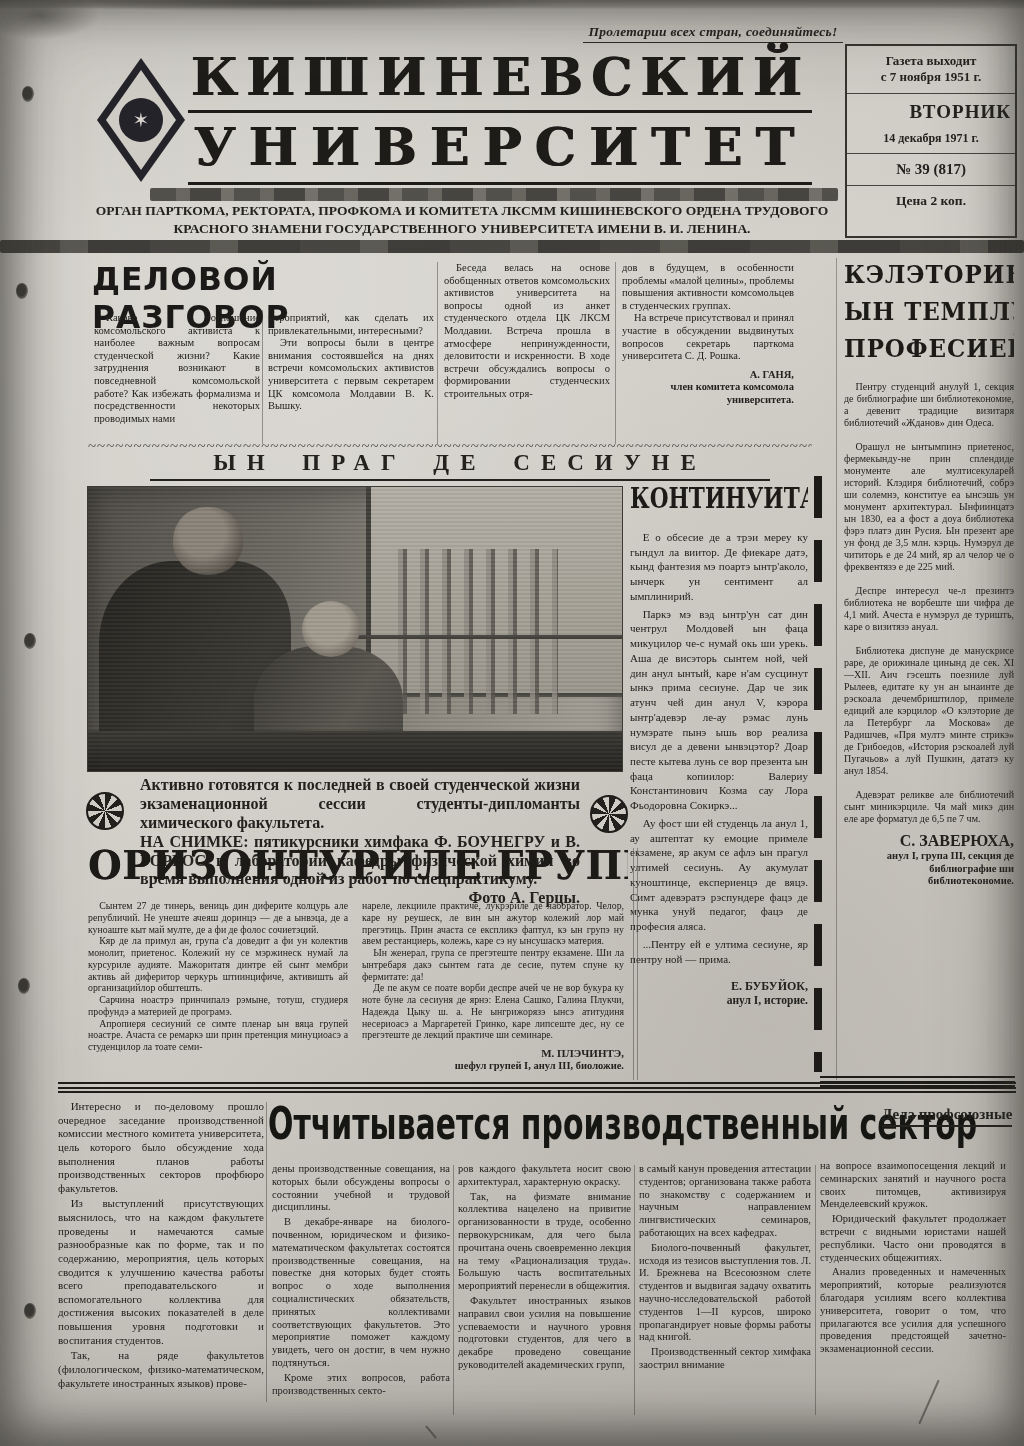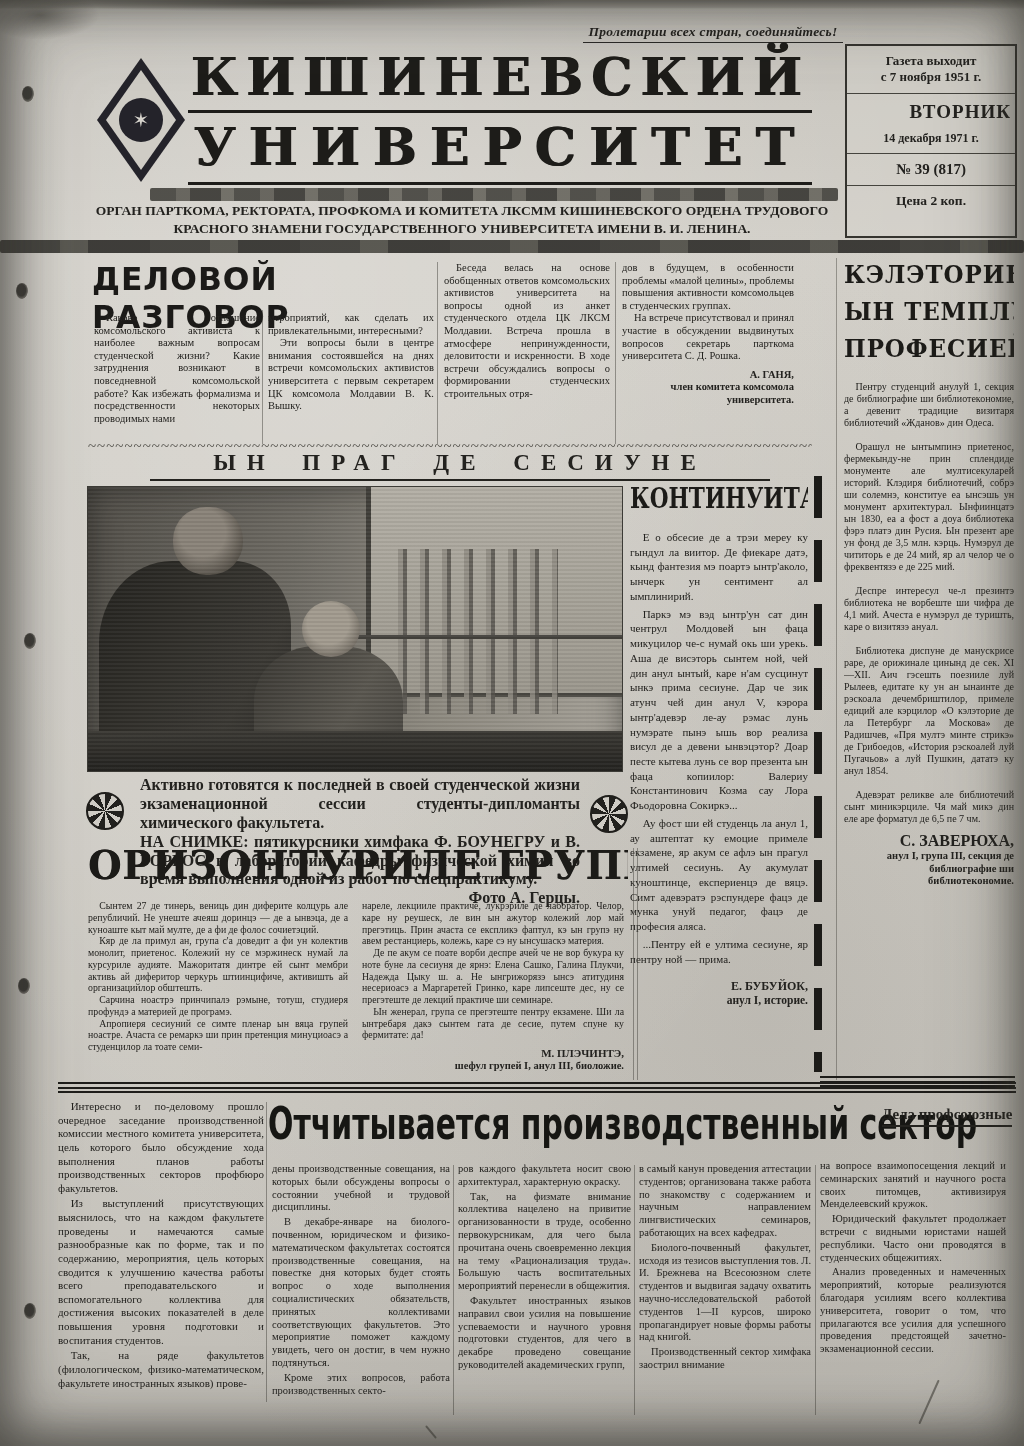--- a/index.html
+++ b/index.html
@@ -263,22 +263,22 @@
   <div id="orizonturile" class="art">
     <h2>ОРИЗОНТУРИЛЕ ГРУПЕЙ</h2>
     <div class="or-col" id="orc1">
       <p>Сынтем 27 де тинерь, вениць дин диферите колцурь але републичий. Не унеште ачеяш доринцэ — де а ынвэца, де а куноаште кыт май мулте, де а фи де фолос сочиетэций.</p>
       <p>Кяр де ла примул ан, група с'а доведит а фи ун колектив монолит, приетенос. Колежий ну се мэржинеск нумай ла курсуриле аудияте. Мажоритатя динтре ей сынт мембри активь ай диферитор черкурь штиинцифиче, активишть ай организацийлор обштешть.</p>
       <p>Сарчина ноастрэ принчипалэ рэмыне, тотуш, студиеря профундэ а материей де програмэ.</p>
       <p>Апропиеря сесиуний се симте пленар ын вяца групей ноастре. Ачаста се ремаркэ ши прин претенция минуциоасэ а студенцилор ла тоате семи-</p>
     </div>
     <div class="or-col" id="orc2">
       <p class="cont">нареле, лекцииле практиче, лукрэриле де лаборатор. Челор, каре ну реушеск, ле вин ын ажутор колежий лор май прегэтиць. Прин ачаста се експликэ фаптул, кэ ын групэ ну авем рестанциерь, колежь, каре сэ ну ынсушаскэ материя.</p>
+      <p>Ын женерал, група се прегэтеште пентру екзамене. Ши ла ынтребаря дакэ сынтем гата де сесие, путем спуне ку фермитате: да!</p>
       <p>Де пе акум се поате ворби деспре ачей че не вор букура ку ноте буне ла сесиуня де ярнэ: Елена Сашко, Галина Плукчи, Надежда Цыку ш. а. Не ынгрижорязэ ынсэ атитудиня несериоасэ а Маргаретей Гринко, каре липсеште дес, ну се прегэтеште де лекций практиче ши семинаре.</p>
-      <p>Ын женерал, група се прегэтеште пентру екзамене. Ши ла ынтребаря дакэ сынтем гата де сесие, путем спуне ку фермитате: да!</p>
       <div class="sig-name">М. ПЛЭЧИНТЭ,</div>
       <div class="sig-role">шефул групей I, анул III, биоложие.</div>
     </div>
   </div>
   <div class="vr" style="left:633px;top:848px;height:232px;"></div>
   <div class="vr" style="left:637px;top:848px;height:232px;"></div>
 
   <div class="stack-lines" style="left:58px;top:1082px;width:958px;height:14px;"></div>
 
   <div id="sektor-title">Отчитывается производственный сектор</div>

